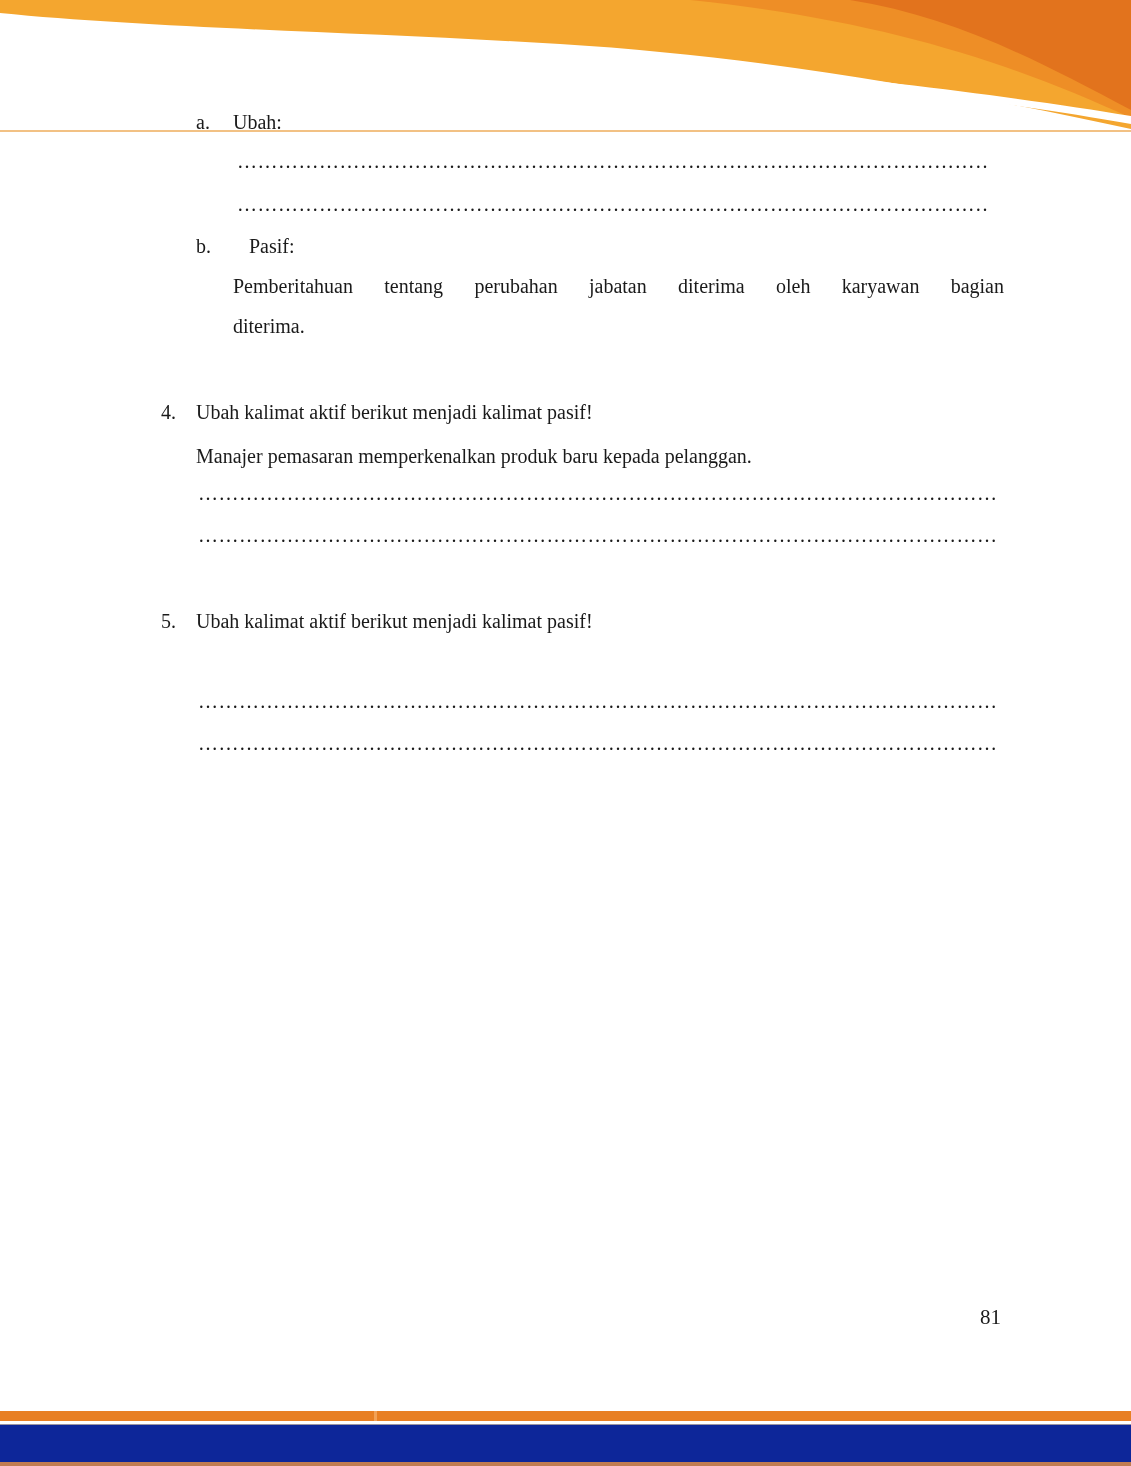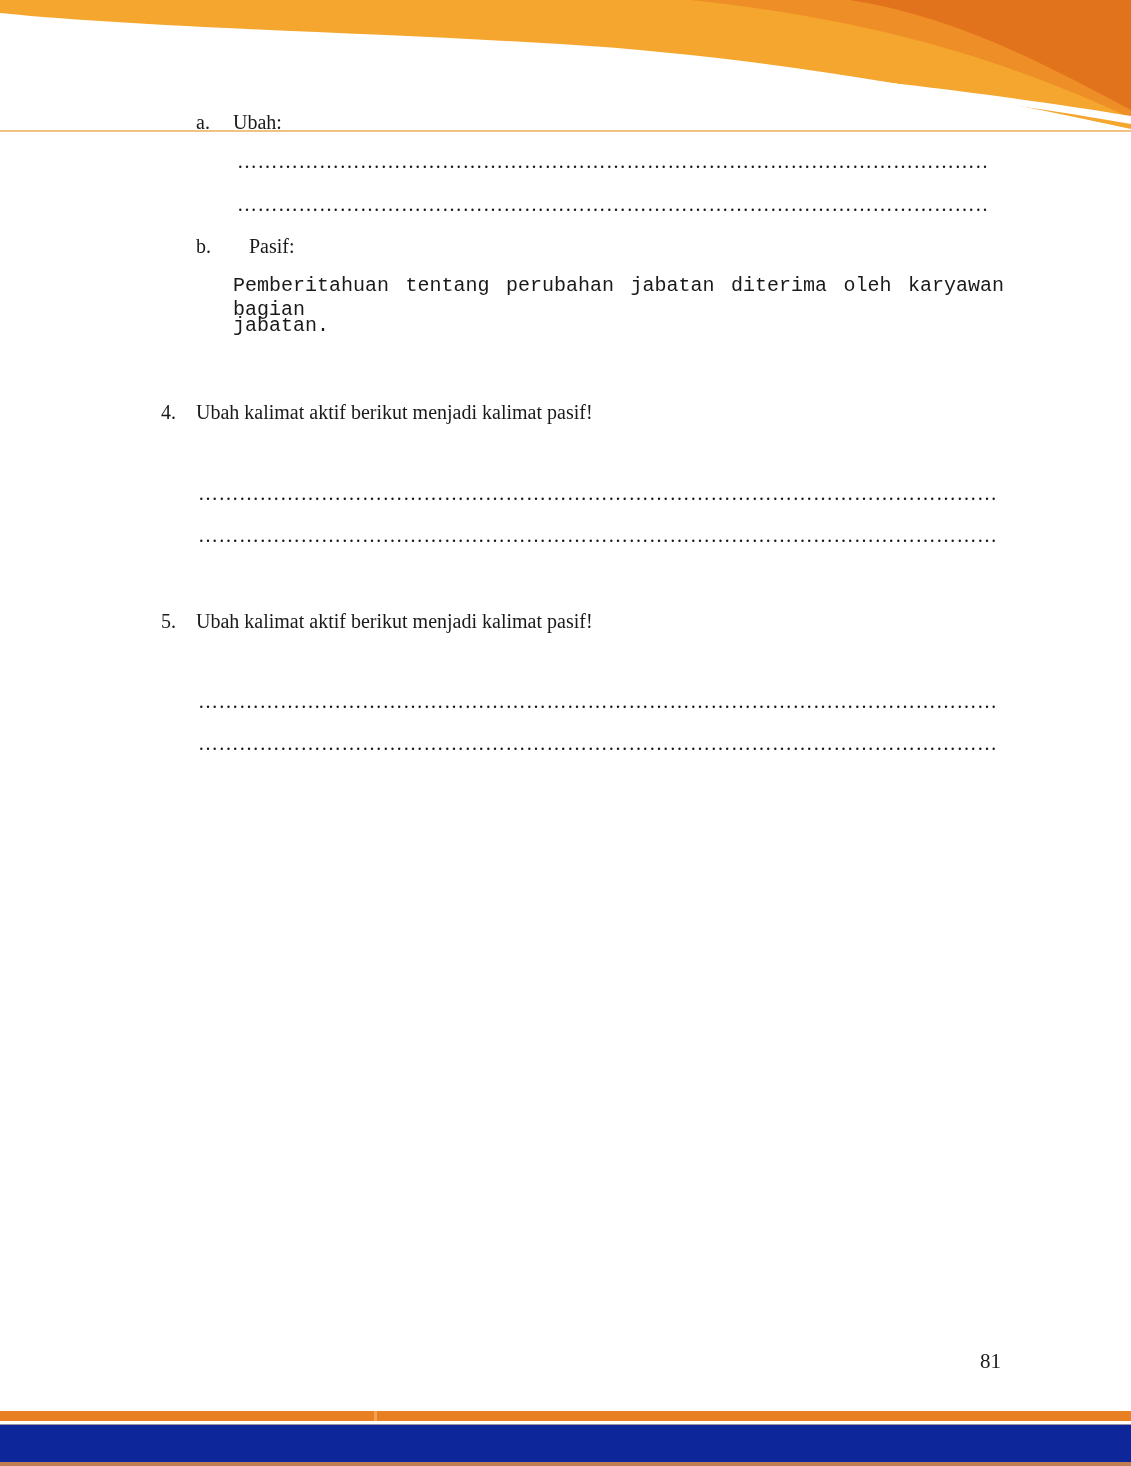--- a/index.html
+++ b/index.html
@@ -21,21 +21,20 @@
     background: #f2c184;
   }
 
   
   .txt { font-size: 20px; line-height: 24px; white-space: nowrap; }
   .marker { }
   .para {
     font-size: 20px; line-height: 24px;
     width: 771px;
     text-align: justify;
-    font-family: Liberation Mono, monospace;
   }
   .para.force-justify { text-align-last: justify; }
 
   .dots {
     font-size: 20px; line-height: 20px;
     white-space: nowrap;
     overflow: hidden;
     color: #1a1a1a;
     letter-spacing: 0.5px;
   }
@@ -69,33 +68,34 @@
     <span style="position:absolute; left:37px;">Ubah:</span>
   </div>
   <div class="abs dots dots-a" style="left:237px; top:151px;">……………………………………………………………………………………………………………………</div>
   <div class="abs dots dots-a" style="left:237px; top:194px;">……………………………………………………………………………………………………………………</div>
 
   <div class="abs txt" style="left:196px; top:234px;">
     <span class="marker">b.</span>
     <span style="position:absolute; left:37px;margin-left:16px;">Pasif:</span>
   </div>
   <div class="abs para force-justify" style="left:233px; top:274px;">Pemberitahuan tentang perubahan jabatan diterima oleh karyawan bagian</div>
-  <div class="abs para" style="left:233px; top:314px;">jabatan.</div>
+  <div class="abs para" style="left:233px; top:314px;">diterima.</div>
 
   <div class="abs txt" style="left:161px; top:400px;">4.</div>
   <div class="abs txt" style="left:196px; top:400px;">Ubah kalimat aktif berikut menjadi kalimat pasif!</div>
+  <div class="abs txt" style="left:196px; top:444px;">Manajer pemasaran memperkenalkan produk baru kepada pelanggan.</div>
   <div class="abs dots dots-q" style="left:198px; top:483px;">……………………………………………………………………………………………………………………</div>
   <div class="abs dots dots-q" style="left:198px; top:525px;">……………………………………………………………………………………………………………………</div>
 
   <div class="abs txt" style="left:161px; top:609px;">5.</div>
   <div class="abs txt" style="left:196px; top:609px;">Ubah kalimat aktif berikut menjadi kalimat pasif!</div>
   <div class="abs dots dots-q" style="left:198px; top:691px;">……………………………………………………………………………………………………………………</div>
   <div class="abs dots dots-q" style="left:198px; top:733px;">……………………………………………………………………………………………………………………</div>
 
-  <div class="abs page-number" style="left:980px; top:1349px;">81</div>
+  <div class="abs page-number" style="left:980px; top:1305px;">81</div>
 
   <div class="abs footer-orange">
     <div class="footer-orange-notch"></div>
   </div>
   <div class="abs footer-grayline"></div>
   <div class="abs footer-blue"></div>
   <div class="abs footer-brownline"></div>
 
 </div>
 

